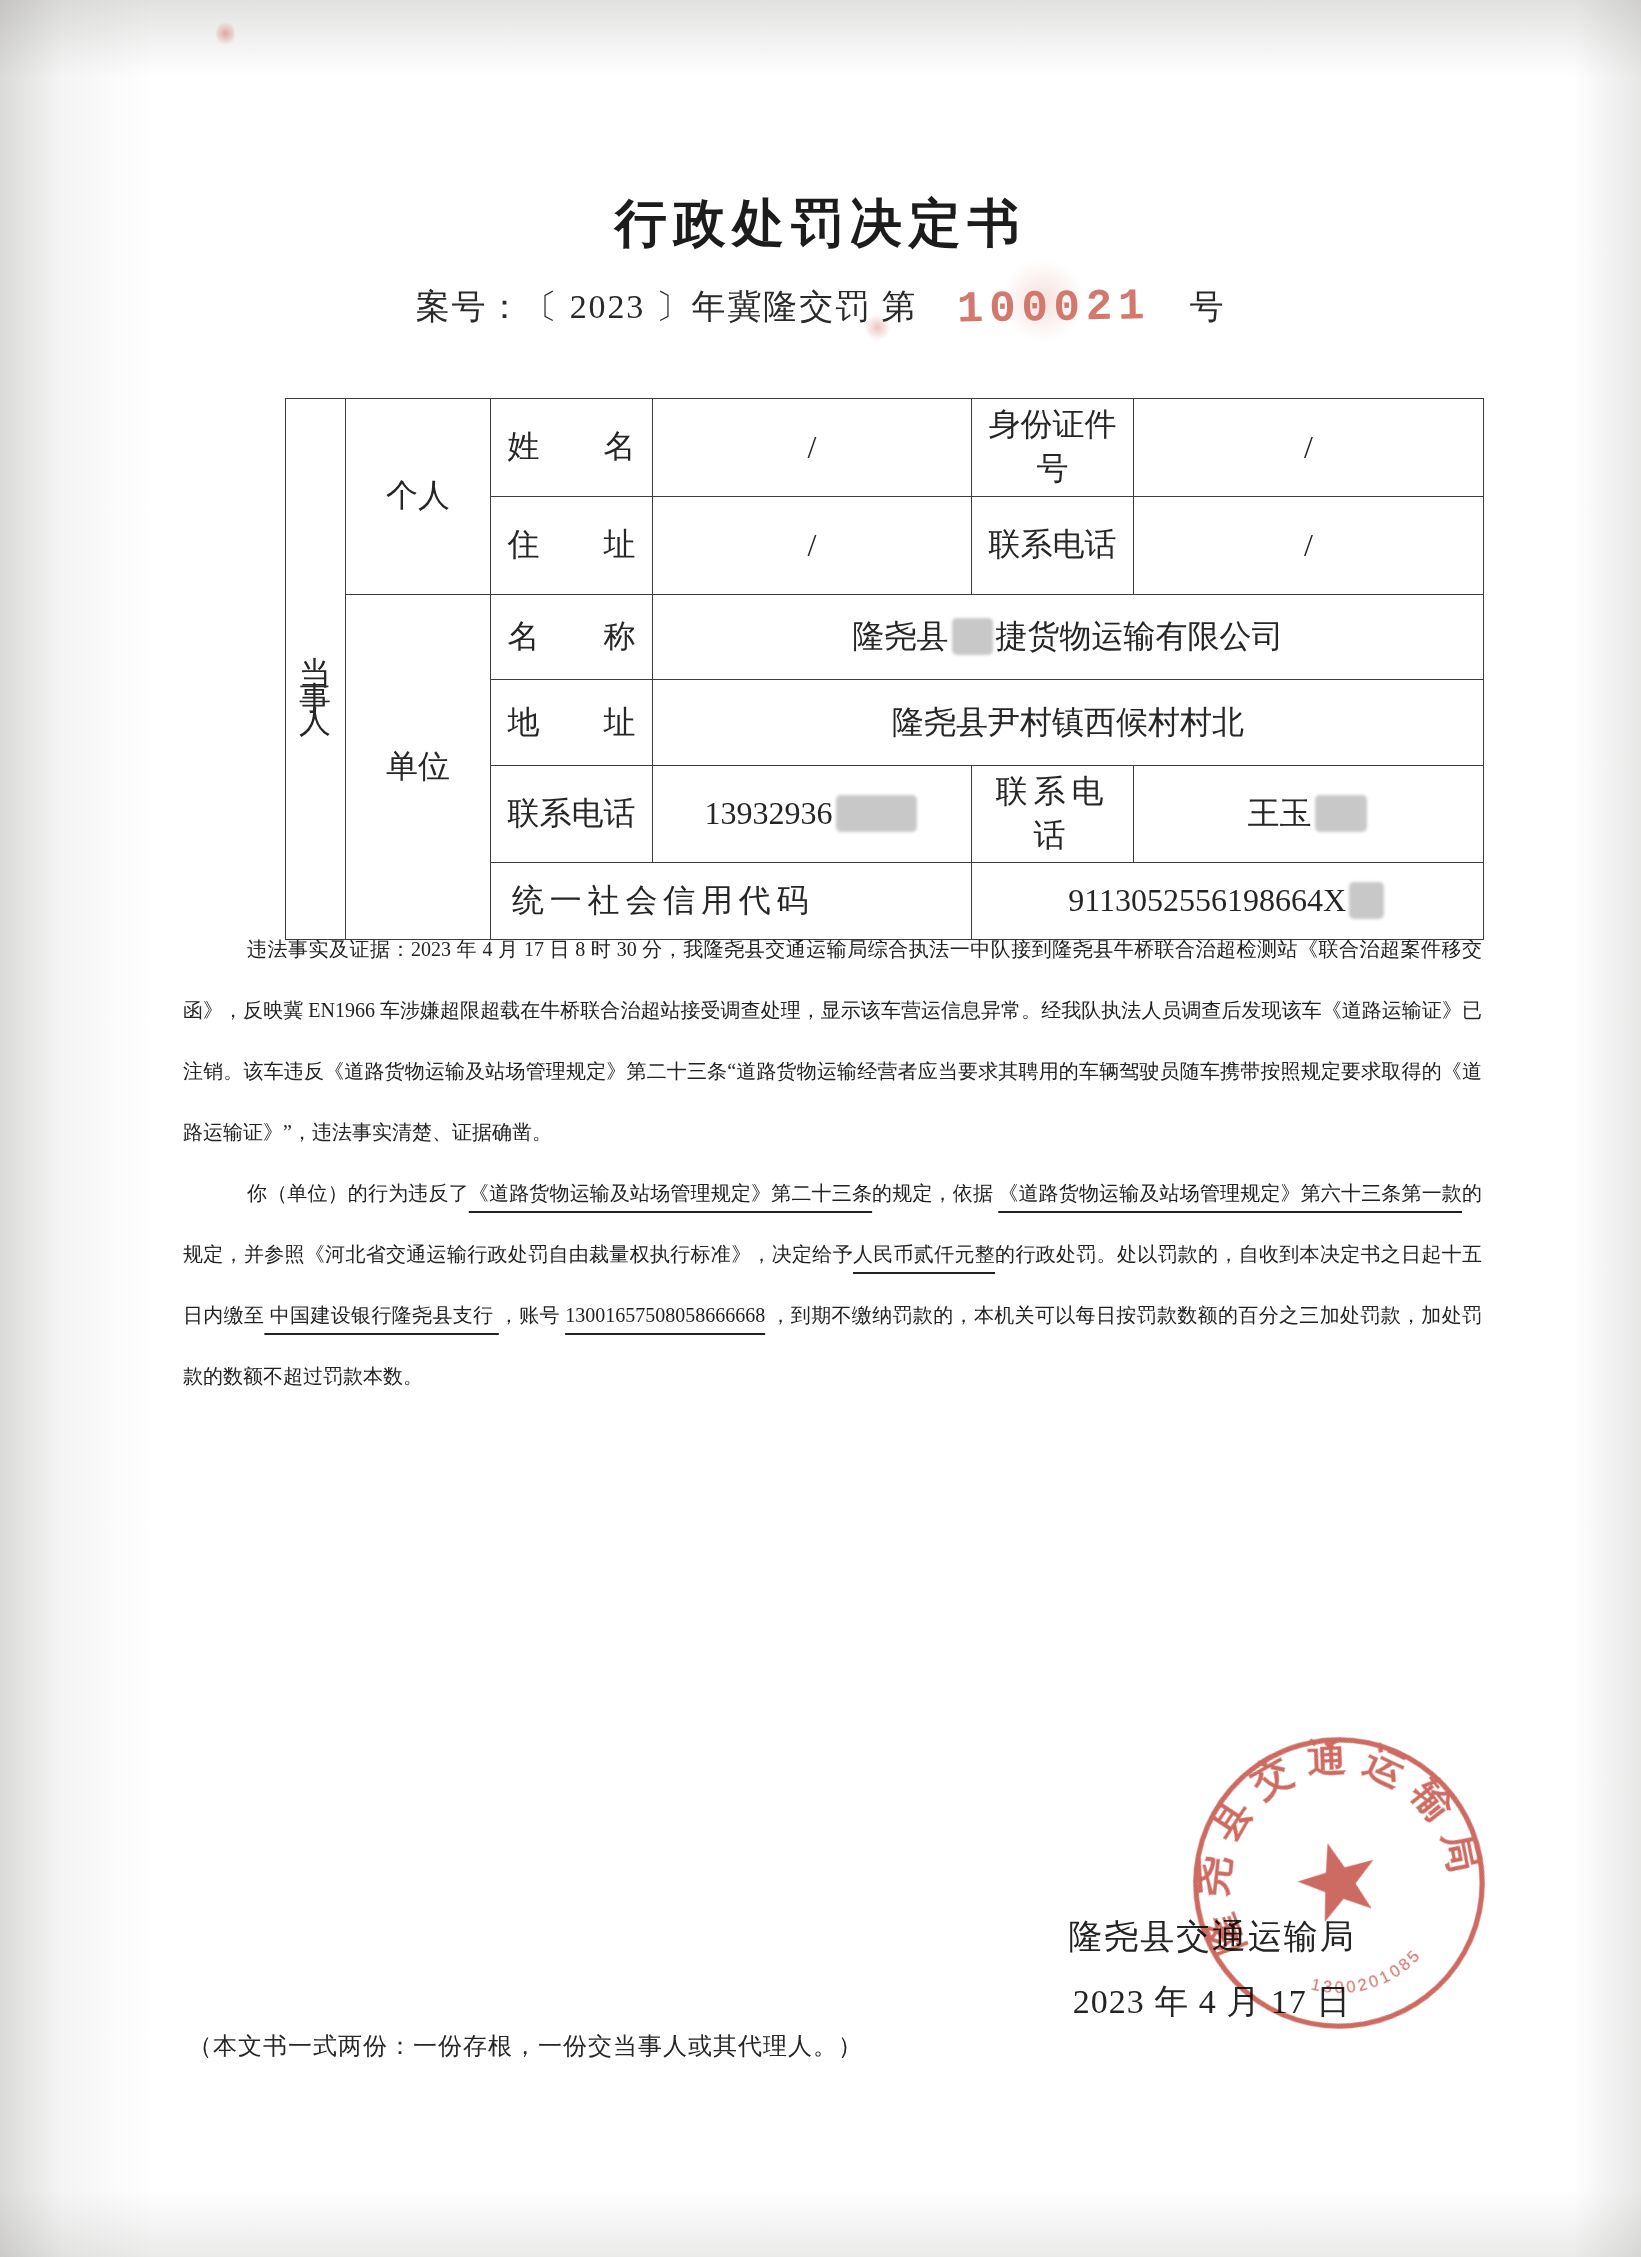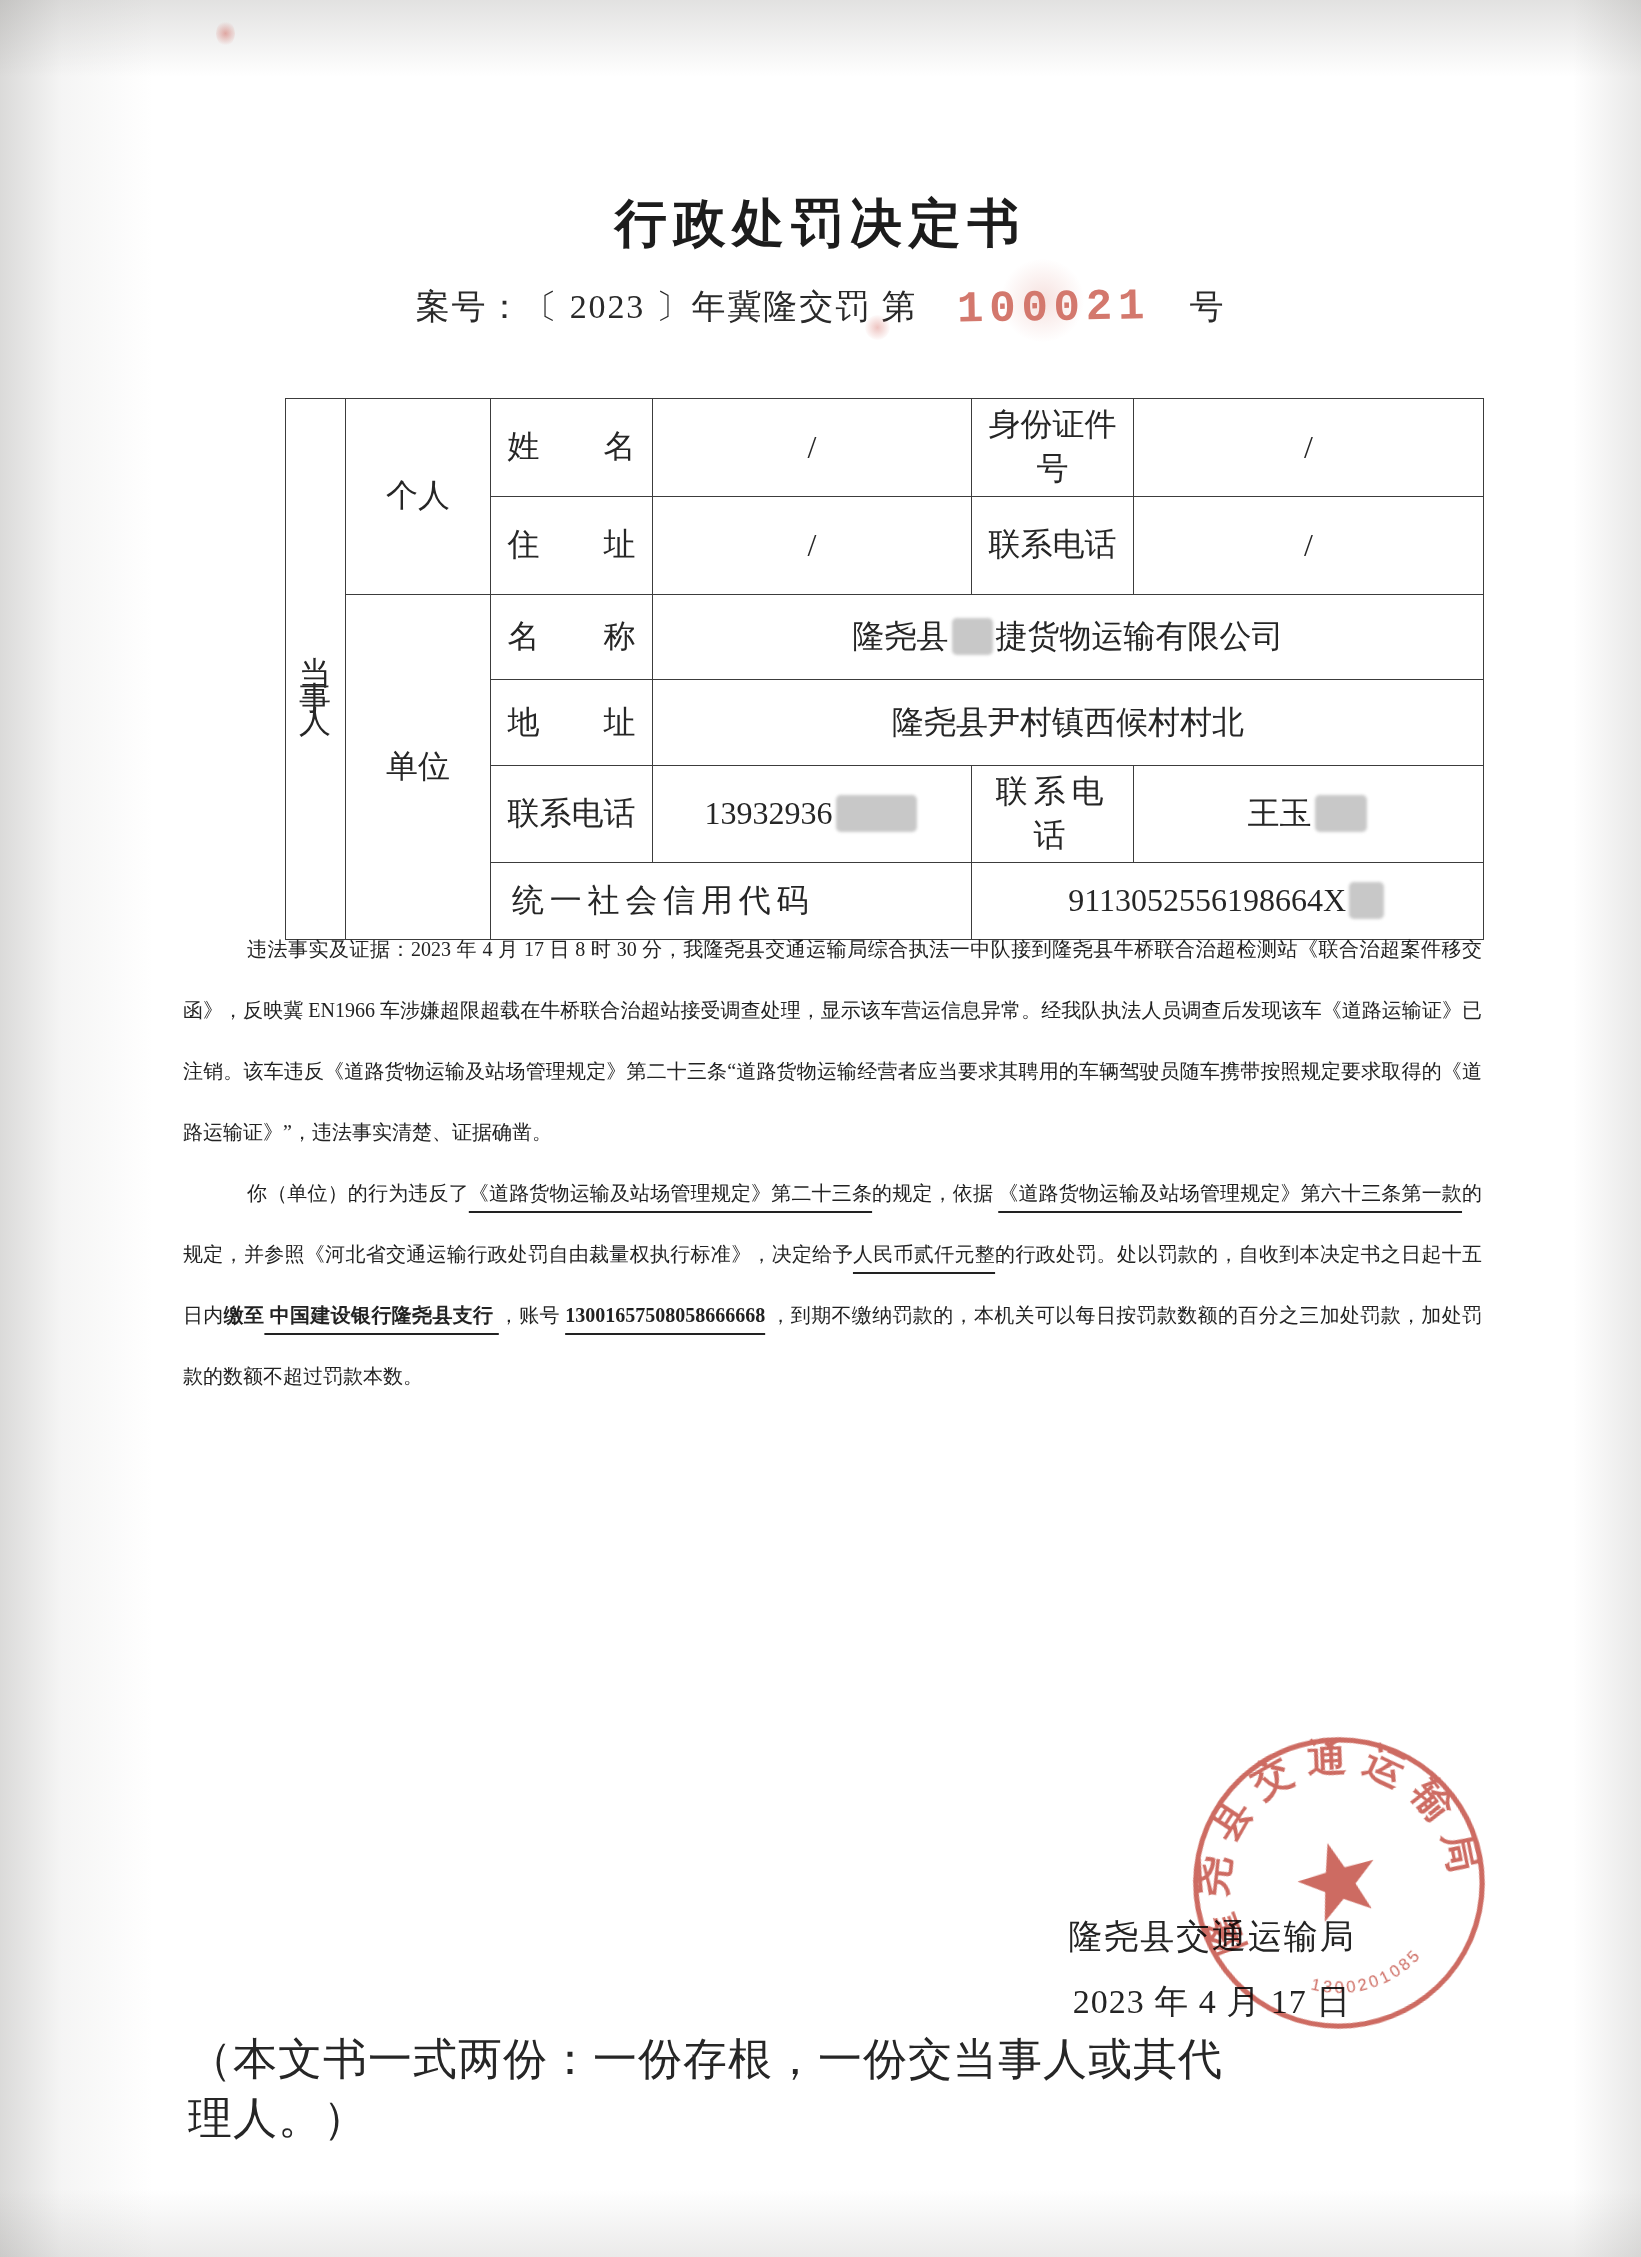--- a/index.html
+++ b/index.html
@@ -68,38 +68,38 @@
     background:#b9b9b9;opacity:.78;border-radius:4.8px;
     vertical-align:-7.7px;margin:0 2.9px;filter:blur(1.4px);
   }
   .redact.w80{width:81px;} .redact.w52{width:52px;} .redact.w34{width:35px;}
 
   .bodytext{
     position:absolute;left:183px;top:919px;width:1299px;
     font-size:20px;line-height:61px;text-align:justify;color:#222;
   }
   .bodytext p{margin:0;text-indent:64px;}
-  .bodytext .b{font-weight:700;}
+  .bodytext .b{font-weight:400;}
   .bodytext .u{
     text-decoration:underline;
     text-decoration-thickness:2.4px;
     text-underline-offset:10.6px;
   }
 
   .sig-org{
     position:absolute;top:1914px;left:985px;width:454px;
     text-align:center;font-size:34px;color:#242424;letter-spacing:1.9px;
   }
   .sig-date{
     position:absolute;top:1979px;left:985px;width:454px;
     text-align:center;font-size:34px;color:#242424;letter-spacing:1px;
   }
   .footer{
     position:absolute;top:2030px;left:188px;width:1062px;
-    font-size:44px;color:#262626;letter-spacing:1px;
+    font-size:24px;color:#262626;letter-spacing:1px;
   }
 
   
   .stamp{
     position:absolute;left:1173px;top:1717px;width:332px;height:332px;
     transform:rotate(-16deg);
     opacity:.8;mix-blend-mode:multiply;filter:blur(0.5px);
     pointer-events:none;
   }
   .smudge{position:absolute;border-radius:50%;pointer-events:none;}

